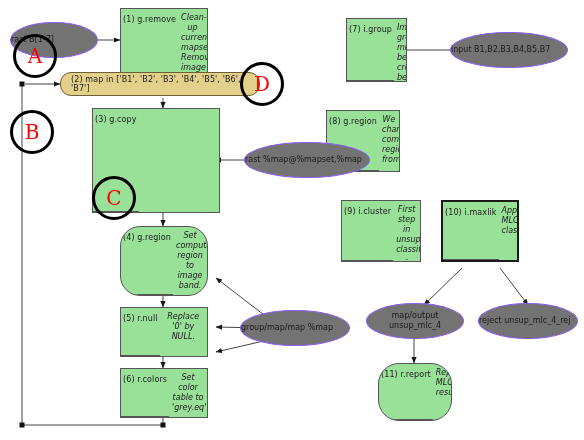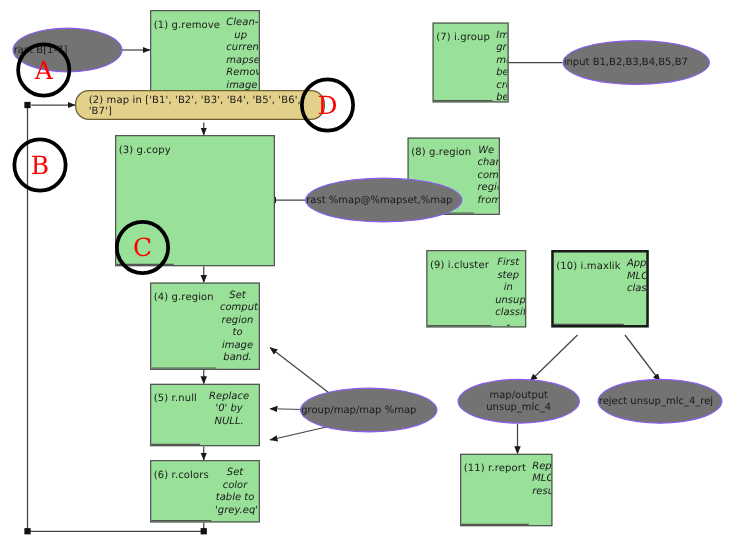--- a/index.html
+++ b/index.html
@@ -128,21 +128,21 @@
 
   <div class="node" style="left:120px;top:8px;width:88px;height:72px;">
     <div class="title">(1) g.remove</div>
     <div class="body">Clean-up current mapset. Remove image bands</div>
   </div>
 
   <div class="node" style="left:92px;top:108px;width:128px;height:105px;">
     <div class="title">(3) g.copy</div>
   </div>
 
-  <div class="node" style="left:120px;top:226px;width:88px;height:70px;">
+  <div class="node" style="left:120px;top:226px;width:88px;height:70px;border-radius:20px;">
     <div class="title">(4) g.region</div>
     <div class="body">Set computation region to image band.</div>
   </div>
 
   <div class="node" style="left:120px;top:307px;width:88px;height:50px;">
     <div class="title">(5) r.null</div>
     <div class="body">Replace '0' by NULL.</div>
   </div>
 
   <div class="node" style="left:120px;top:368px;width:88px;height:50px;">
@@ -163,21 +163,21 @@
   <div class="node" style="left:341px;top:200px;width:80px;height:62px;justify-content:space-between;">
     <div class="title">(9) i.cluster</div>
     <div class="body">First step in unsupervised classification -</div>
   </div>
 
   <div class="node selected" style="left:441px;top:200px;width:78px;height:62px;">
     <div class="title">(10) i.maxlik</div>
     <div class="body">Apply MLC classifier.</div>
   </div>
 
-  <div class="node" style="left:368px;top:363px;width:74px;height:58px;">
+  <div class="node" style="left:378px;top:363px;width:74px;height:58px;border-radius:21px;">
     <div class="title">(11) r.report</div>
     <div class="body">Report MLC result.</div>
   </div>
 
   <div class="ellipse" style="left:10px;top:22px;width:88px;height:36px;">
     <span>rast
 B[1-7]</span>
   </div>
 
   <div class="ellipse" style="left:244px;top:142px;width:126px;height:36px;">

